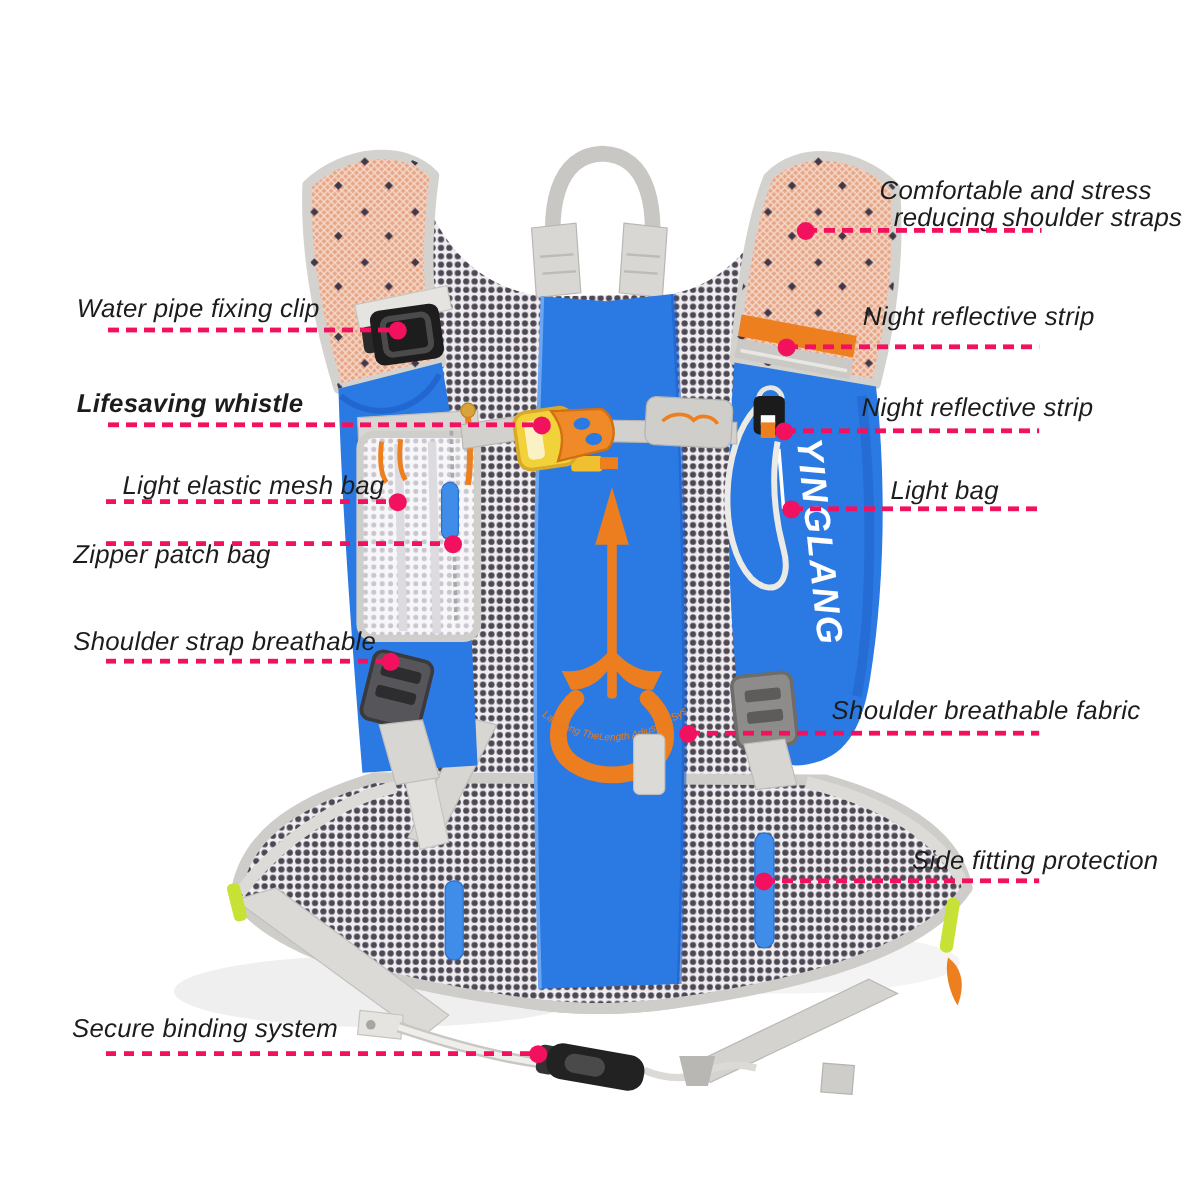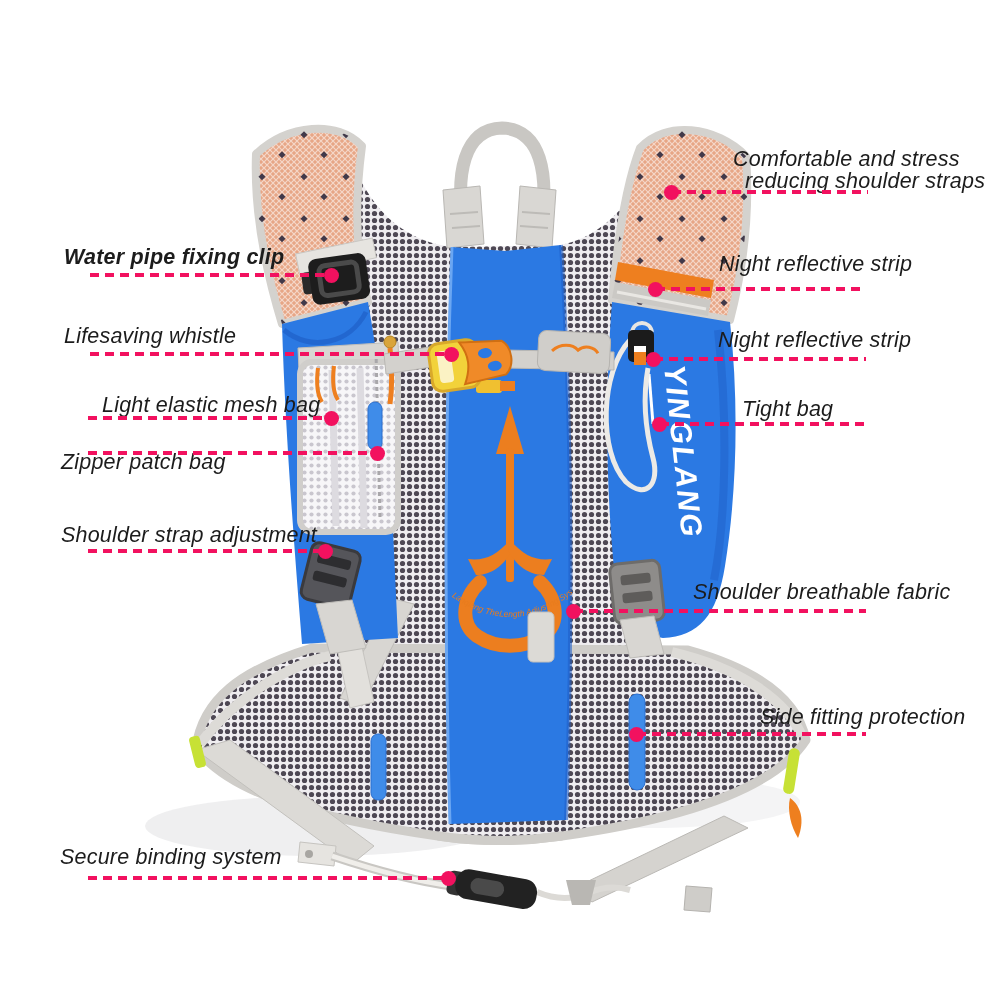--- a/index.html
+++ b/index.html
@@ -184,63 +184,63 @@
   </svg>
 
   <div>
     <span class="label right-align" style="left:733px;top:148px;width:220px;">Comfortable and stress</span>
     <span class="label right-align" style="left:733px;top:170px;width:264px;">reducing shoulder straps</span>
     <div class="dash" style="left:672px;top:190px;width:196px;"></div>
     <div class="dot" style="left:664px;top:185px;"></div>
   </div>
 
   <div>
-    <span class="label" style="left:64px;top:246px;font-weight:bold;">Water pipe fixing clip</span>
+    <span class="label" style="left:64px;top:246px;">Water pipe fixing clip</span>
     <div class="dash" style="left:90px;top:273px;width:241px;"></div>
     <div class="dot" style="left:324px;top:268px;"></div>
   </div>
 
   <div>
     <span class="label" style="left:719px;top:253px;">Night reflective strip</span>
     <div class="dash" style="left:656px;top:287px;width:210px;"></div>
     <div class="dot" style="left:648px;top:282px;"></div>
   </div>
 
   <div>
-    <span class="label" style="left:64px;top:325px;">Lifesaving whistle</span>
+    <span class="label" style="left:64px;top:325px;font-weight:bold;">Lifesaving whistle</span>
     <div class="dash" style="left:90px;top:352px;width:362px;"></div>
     <div class="dot" style="left:444px;top:347px;"></div>
   </div>
 
   <div>
     <span class="label" style="left:718px;top:329px;">Night reflective strip</span>
     <div class="dash" style="left:654px;top:357px;width:212px;"></div>
     <div class="dot" style="left:646px;top:352px;"></div>
   </div>
 
   <div>
     <span class="label" style="left:62px;top:394px;margin-left:40px;">Light elastic mesh bag</span>
     <div class="dash" style="left:88px;top:416px;width:244px;"></div>
     <div class="dot" style="left:324px;top:411px;"></div>
   </div>
 
   <div>
-    <span class="label" style="left:742px;top:398px;">Tight bag</span>
+    <span class="label" style="left:742px;top:398px;">Light bag</span>
     <div class="dash" style="left:660px;top:422px;width:206px;"></div>
     <div class="dot" style="left:652px;top:417px;"></div>
   </div>
 
   <div>
     <span class="label" style="left:61px;top:419px;margin-top:32px;">Zipper patch bag</span>
     <div class="dash" style="left:88px;top:451px;width:290px;"></div>
     <div class="dot" style="left:370px;top:446px;"></div>
   </div>
 
   <div>
-    <span class="label" style="left:61px;top:524px;">Shoulder strap adjustment</span>
+    <span class="label" style="left:61px;top:524px;">Shoulder strap breathable</span>
     <div class="dash" style="left:88px;top:549px;width:238px;"></div>
     <div class="dot" style="left:318px;top:544px;"></div>
   </div>
 
   <div>
     <span class="label" style="left:693px;top:581px;">Shoulder breathable fabric</span>
     <div class="dash" style="left:574px;top:609px;width:292px;"></div>
     <div class="dot" style="left:566px;top:604px;"></div>
   </div>
 

